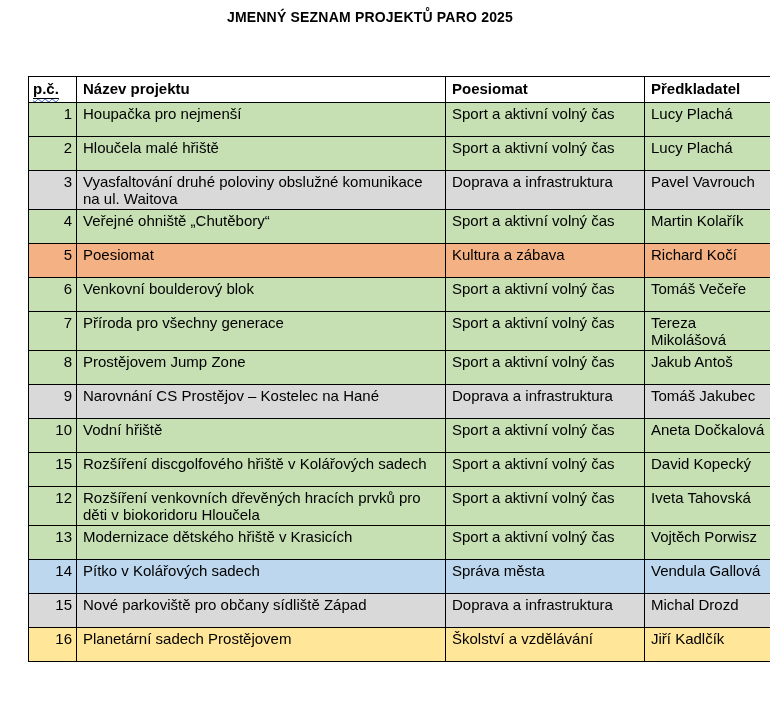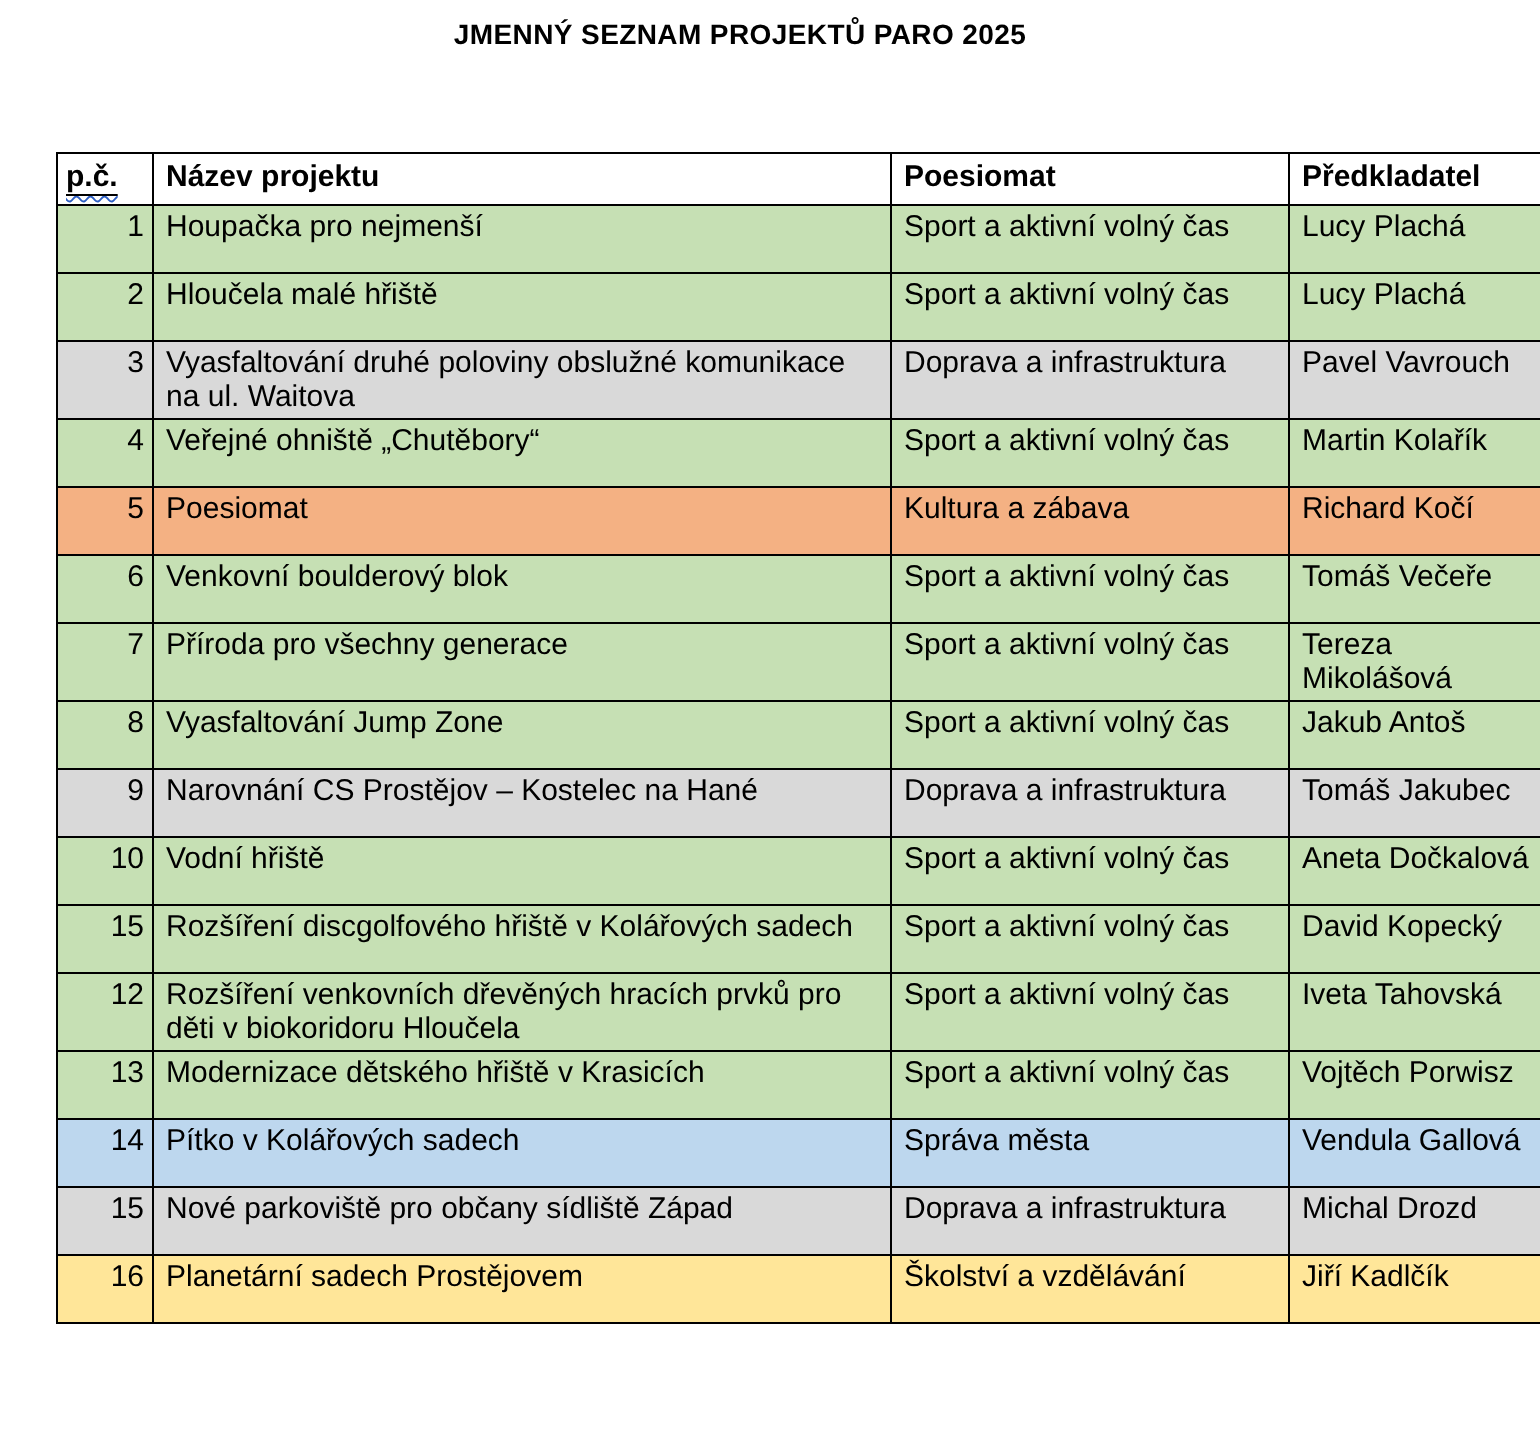--- a/index.html
+++ b/index.html
@@ -126,21 +126,21 @@
           <td class="td-sub">Tomáš Večeře</td>
         </tr>
         <tr style="background: rgb(198, 224, 180);">
           <td class="td-num">7</td>
           <td class="td-name">Příroda pro všechny generace</td>
           <td class="td-cat">Sport a aktivní volný čas</td>
           <td class="td-sub">Tereza Mikolášová</td>
         </tr>
         <tr style="background: rgb(198, 224, 180);">
           <td class="td-num">8</td>
-          <td class="td-name">Vyasfaltování Jump Zone</td>
+          <td class="td-name">Prostějovem Jump Zone</td>
           <td class="td-cat">Sport a aktivní volný čas</td>
           <td class="td-sub">Jakub Antoš</td>
         </tr>
         <tr style="background: rgb(217, 217, 217);">
           <td class="td-num">9</td>
           <td class="td-name">Narovnání CS Prostějov – Kostelec na Hané</td>
           <td class="td-cat">Doprava a infrastruktura</td>
           <td class="td-sub">Tomáš Jakubec</td>
         </tr>
         <tr style="background: rgb(198, 224, 180);">

